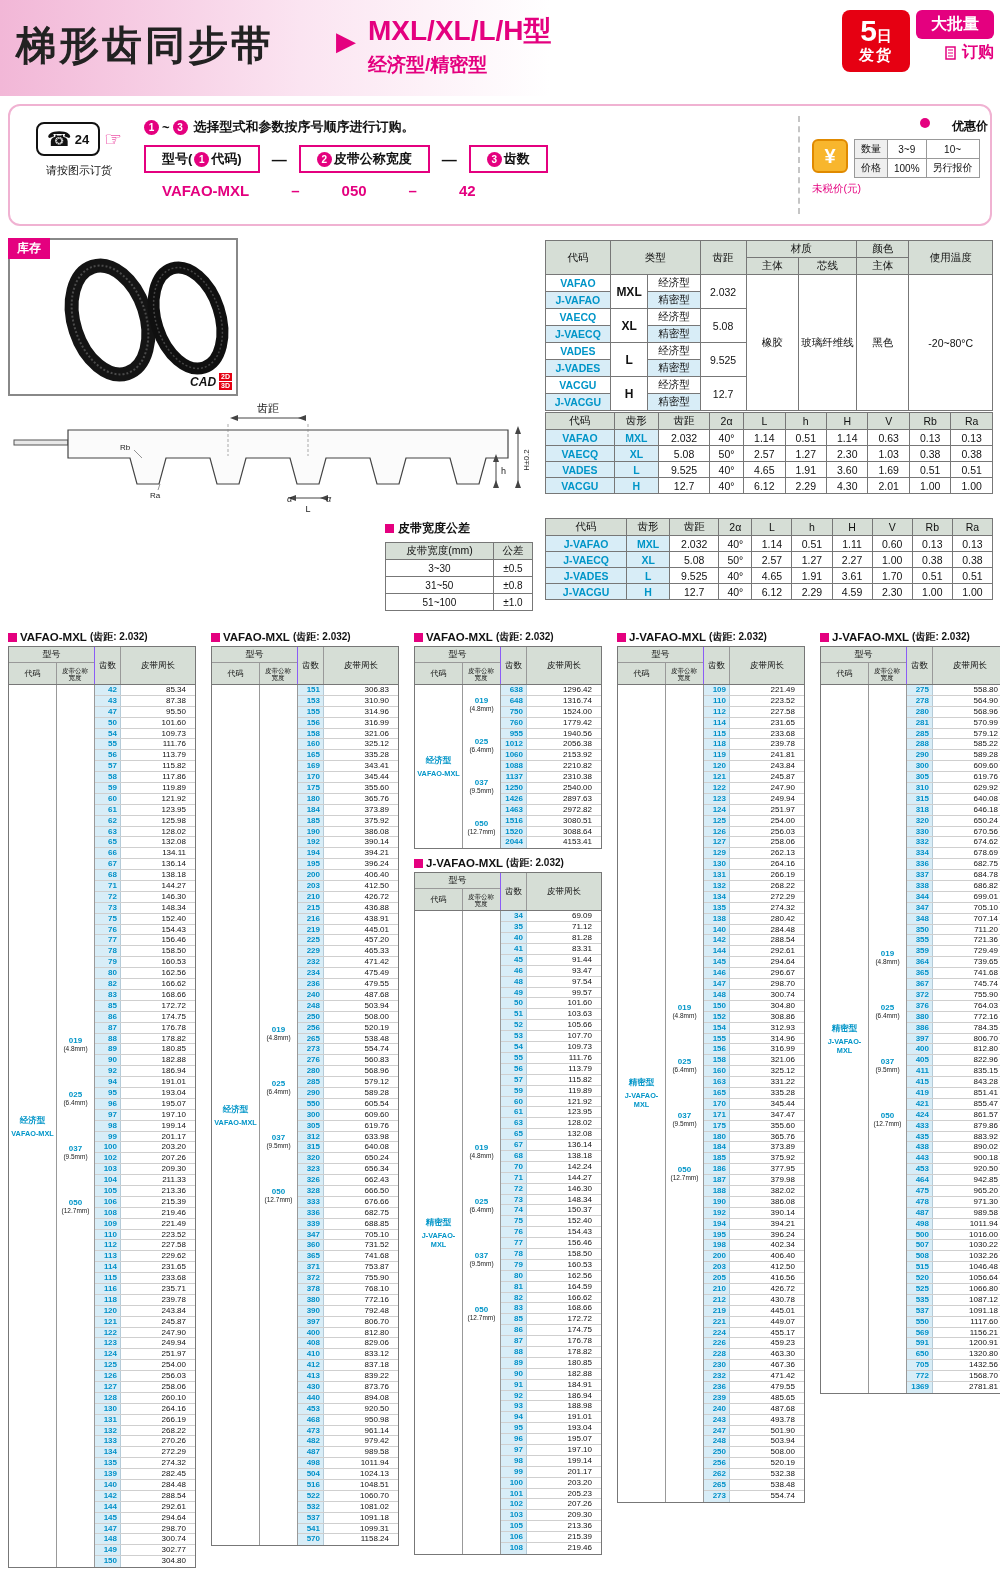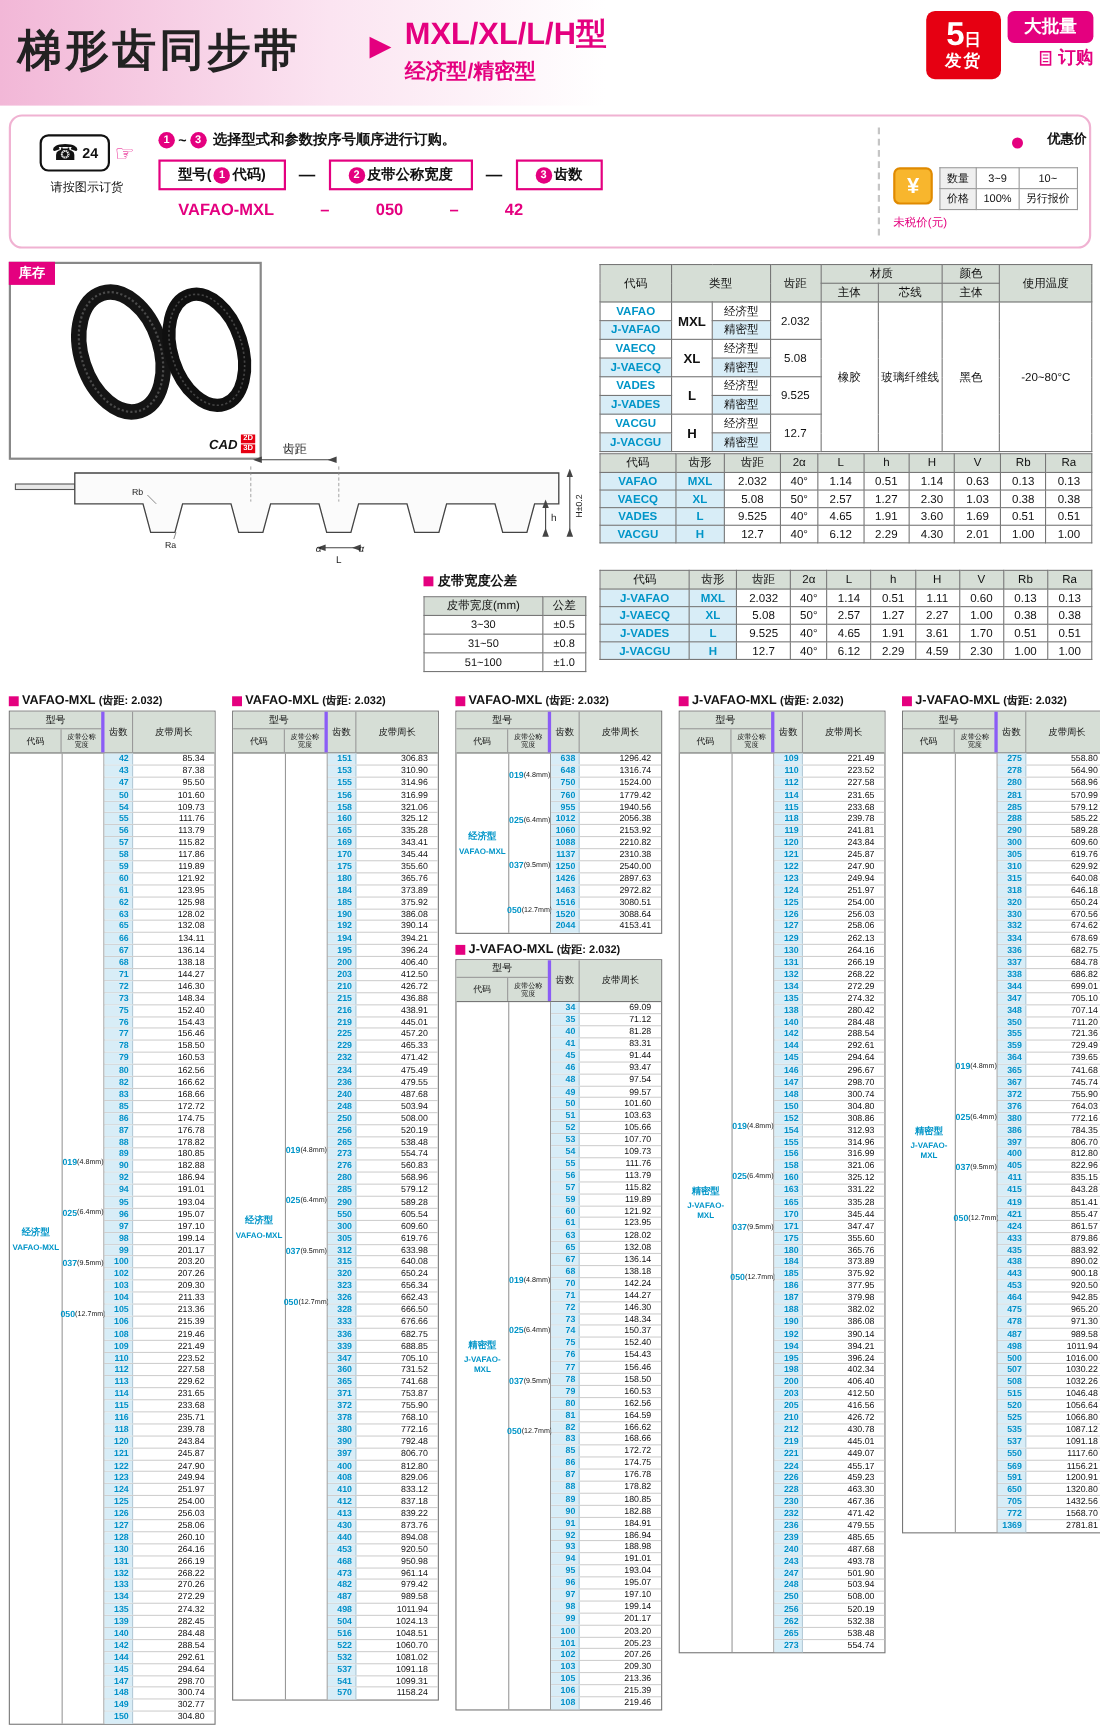--- a/index.html
+++ b/index.html
@@ -34,31 +34,31 @@
 .ostep-line{font-size:13px;display:flex;align-items:center;gap:3px;font-weight:bold;}
 .cnum{display:inline-block;min-width:15px;height:15px;border-radius:50%;background:#e4007f;color:#fff;font-size:10px;line-height:15px;text-align:center;font-weight:bold;}
 .stilde{font-weight:bold;}
 .stext{margin-left:3px;}
 .oboxes{display:flex;align-items:center;gap:12px;margin-top:9px;}
 .obox{border:2px solid #e4007f;padding:3px 16px;font-size:13px;font-weight:bold;background:#fff;display:inline-flex;align-items:center;gap:2px;}
 .odash{font-weight:bold;font-size:15px;}
 .oexample{display:flex;align-items:center;gap:42px;margin-top:9px;margin-left:18px;color:#e4007f;font-weight:bold;font-size:15px;}
 .odiv{position:absolute;left:788px;top:10px;bottom:10px;border-left:2px dashed #c5c5c5;}
 .oprice{position:absolute;left:802px;top:12px;width:176px;}
-.oprice-head{display:flex;align-items:flex-end;gap:22px;font-size:12px;font-weight:bold;justify-content:flex-end;margin-bottom:17px;}
+.oprice-head{display:flex;align-items:flex-start;gap:22px;font-size:12px;font-weight:bold;justify-content:flex-end;margin-bottom:4px;}
 .pdot{width:10px;height:10px;border-radius:50%;background:#e4007f;display:inline-block;}
 .oprice-row{display:flex;align-items:flex-start;gap:6px;}
 .yen-ic{width:36px;height:34px;background:#f8b62d;border:2px solid #e08a00;border-radius:6px;color:#fff;font-size:20px;font-weight:bold;display:flex;align-items:center;justify-content:center;flex:none;}
 .ptab{border-collapse:collapse;font-size:10px;}
 .ptab td{border:1px solid #999;padding:2px 6px;text-align:center;white-space:nowrap;}
 .ptab .pl{background:#efefef;}
 .oprice-note{color:#e4007f;font-size:10.5px;margin-top:4px;}
 
 
-.stock{position:absolute;left:8px;top:238px;width:230px;height:180px;border:2px solid #888;padding-left:28px;}
+.stock{position:absolute;left:8px;top:238px;width:230px;height:158px;border:2px solid #888;padding-left:28px;}
 .stock-tag{position:absolute;left:-2px;top:-2px;background:#e4007f;color:#fff;font-size:12px;font-weight:bold;padding:2px 9px;}
 .cad{position:absolute;right:4px;bottom:4px;display:flex;align-items:center;gap:3px;font-weight:bold;font-size:12px;font-style:italic;justify-content:flex-end;}
 .cadboxes{display:flex;flex-direction:column;gap:1px;}
 .cbox{background:#e60012;color:#fff;font-size:7px;line-height:8px;padding:0 2px;font-style:normal;font-weight:bold;}
 
 
 .gtab{border-collapse:collapse;width:100%;font-size:11px;}
 .gtab th,.gtab td{border:1px solid #777;text-align:center;padding:1px 2px;}
 .gtab th{background:#d6ded6;font-weight:normal;font-size:10.5px;}
 .spec-wrap{position:absolute;left:545px;top:240px;width:448px;}
@@ -83,34 +83,34 @@
 
 
 .cols{position:absolute;top:630px;left:0;width:1000px;height:942px;}
 .colmt{position:absolute;top:0;width:188px;}
 .bt{margin-bottom:7px;}
 .bt-title{display:flex;align-items:center;gap:3px;margin-bottom:2px;white-space:nowrap;}
 .tcode{font-weight:bold;font-size:11.5px;}
 .tpitch{font-size:10px;font-weight:bold;}
 .bt-grid{border:1px solid #777;background:#fff;}
 .bt-head{display:flex;background:#d6ded6;border-bottom:1px solid #777;text-align:center;}
-.hm{width:86px;border-right:3px solid #8b5cf6;}
+.hm{width:86px;border-right:1px solid #8b5cf6;}
 .hm-top{border-bottom:1px solid #999;padding:1px 0;font-size:9px;}
 .hm-sub{display:flex;height:21px;}
 .hc{width:48px;border-right:1px solid #999;display:flex;align-items:center;justify-content:center;font-size:8px;}
 .hw{width:36px;display:flex;align-items:center;justify-content:center;font-size:6.5px;word-break:break-all;line-height:7px;padding:0 2px;}
 .ht{width:26px;border-right:1px solid #999;display:flex;align-items:center;justify-content:center;font-size:8.5px;}
 .hl{flex:1;display:flex;align-items:center;justify-content:center;font-size:8.5px;}
 .bt-body{display:flex;}
 .c-code{width:48px;border-right:1px solid #999;display:flex;flex-direction:column;align-items:center;justify-content:center;gap:2px;color:#0095c8;font-weight:bold;font-size:8.5px;text-align:center;}
 .c-code span:nth-child(2){font-size:7.3px;}
 .c-width{width:38px;border-right:1px solid #999;display:flex;flex-direction:column;align-items:center;}
 .c-width.tall{justify-content:center;gap:38px;}
 .c-width.short{justify-content:space-around;}
-.wl{display:flex;flex-direction:row;align-items:center;line-height:8px;}
+.wl{display:flex;flex-direction:column;align-items:center;line-height:8px;}
 .wc{color:#0095c8;font-weight:bold;font-size:8px;}
 .wm{font-size:6.5px;color:#222;}
 .c-rows{flex:1;}
 .r{display:flex;height:10.9px;border-bottom:1px solid #cfcfcf;font-size:8px;line-height:9.6px;}
 .r:last-child{border-bottom:none;}
 .tt{width:26px;background:#d8edf7;color:#0090c8;font-weight:bold;text-align:right;padding-right:3px;border-right:1px solid #b5cbd8;}
 .ln{flex:1;text-align:right;padding-right:9px;color:#111;}
 </style>
 </head>
 <body>

